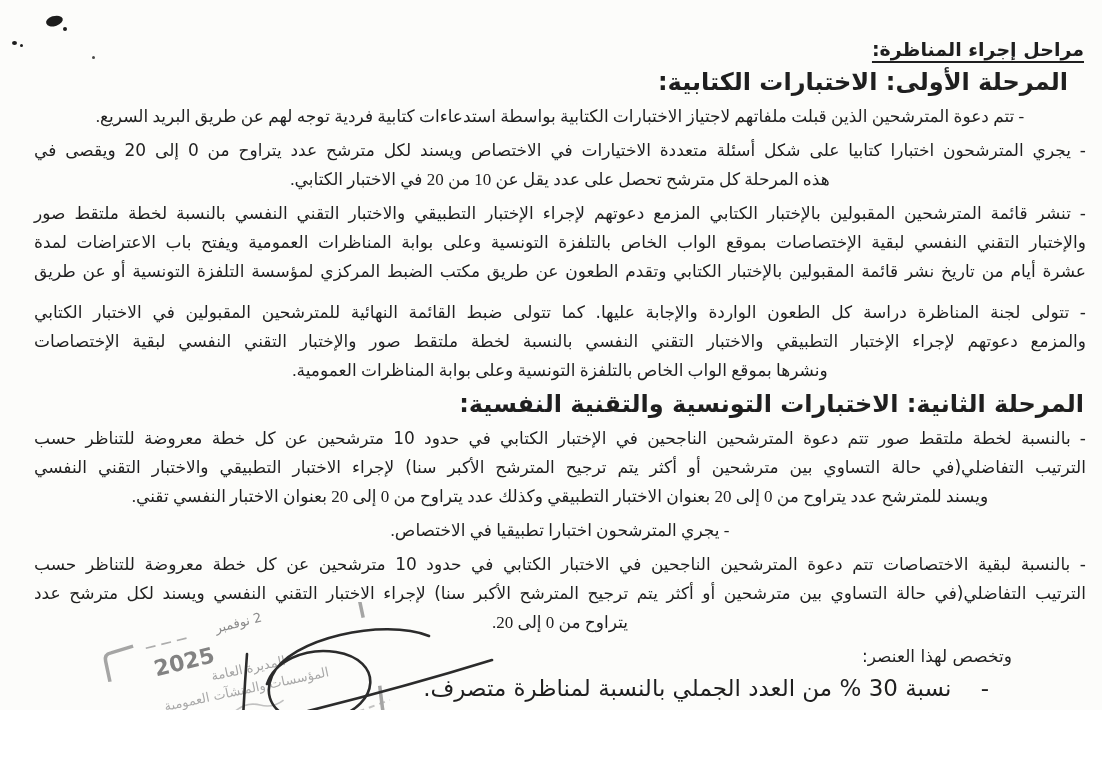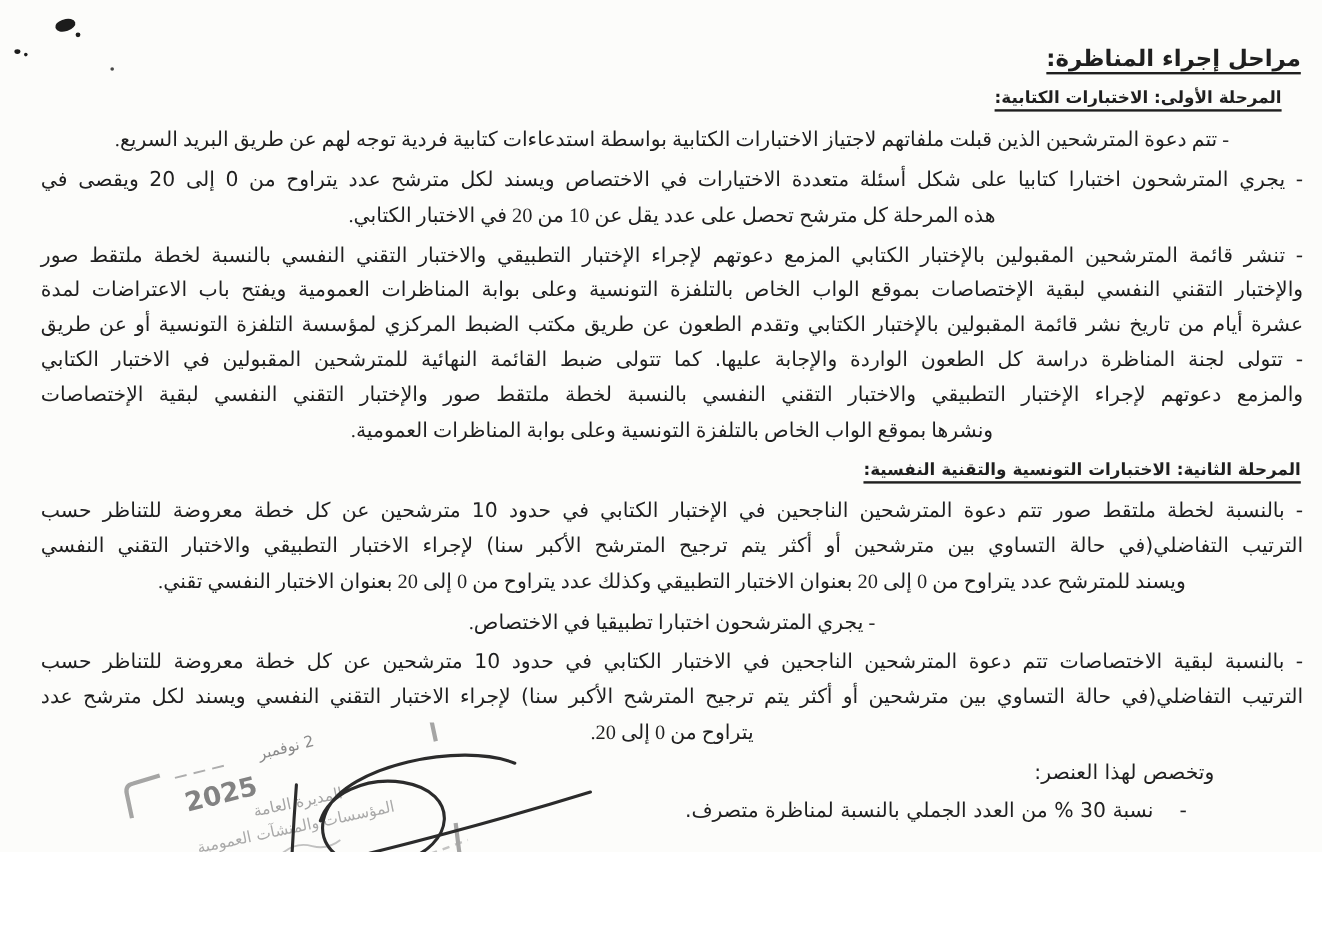--- a/index.html
+++ b/index.html
@@ -12,34 +12,34 @@
     direction:rtl;
     overflow:hidden;
   }
   .content{position:absolute;top:0;right:0;left:0;padding:36px 16px 0 34px;}
   .doc-title{
     font-size:19px;font-weight:700;line-height:26px;
     margin:0 2px 7px 0;
     text-decoration:underline;text-underline-offset:5px;text-decoration-thickness:1.5px;
   }
   .sec-heading{
-    font-size:14px;font-weight:700;line-height:26px;
+    font-size:24px;font-weight:700;line-height:26px;
     margin:0 0 7px 0;
-    text-decoration:underline;text-underline-offset:5px;text-decoration-thickness:1.5px;
+    text-underline-offset:5px;text-decoration-thickness:1.5px;
   }
   .h1-indent{margin-right:18px;}
   .h2-indent{margin-right:2px;}
   .para{margin:0 0 5px 0;}
   .line{font-size:17px;line-height:29px;}
   .jfull{text-align:justify;text-align-last:justify;}
   .jend{text-align:center;font-family:Liberation Serif, serif;}
   .email-line{font-size:17px;line-height:29px;margin:0 52px 5px 0;text-align:right;}
   .email-addr{direction:ltr;unicode-bidi:isolate;font-weight:700;letter-spacing:.3px;}
   .closing{font-size:17px;line-height:29px;margin:0 74px 3px 0;text-align:right;}
-  .sub-bullet{font-size:17px;line-height:29px;margin:0 97px 4px 0;text-align:right;white-space:pre-wrap;}
+  .sub-bullet{font-size:23px;line-height:29px;margin:0 97px 4px 0;text-align:right;white-space:pre-wrap;}
   .stamp-svg{position:absolute;left:84px;top:602px;}
   .stamp-svg text{font-family:"DejaVu Sans",sans-serif;}
   .speck{position:absolute;background:#1c1c1c;border-radius:50%;}
   .speck.s1{left:46px;top:16px;width:17px;height:10px;border-radius:45% 55% 50% 50%;transform:rotate(-18deg);}
   .speck.s2{left:63px;top:27px;width:4px;height:4px;}
   .speck.s3{left:12px;top:41px;width:5px;height:4px;}
   .speck.s4{left:20px;top:44px;width:3px;height:3px;}
   .speck.s5{left:92px;top:56px;width:3px;height:3px;opacity:.8;}
 </style>
 </head>
@@ -61,21 +61,21 @@
 
     <div class="para">
       <div class="line jend">- تتم دعوة المترشحين الذين قبلت ملفاتهم لاجتياز الاختبارات الكتابية بواسطة استدعاءات كتابية فردية توجه لهم عن طريق البريد السريع.</div>
     </div>
 
     <div class="para">
       <div class="line jfull">- يجري المترشحون اختبارا كتابيا على شكل أسئلة متعددة الاختيارات في الاختصاص ويسند لكل مترشح عدد يتراوح من 0 إلى 20 ويقصى في</div>
       <div class="line jend">هذه المرحلة كل مترشح تحصل على عدد يقل عن 10 من 20 في الاختبار الكتابي.</div>
     </div>
 
-    <div class="para" style="margin-bottom:0">
+    <div class="para" style="margin-bottom:12px">
       <div class="line jfull">- تنشر قائمة المترشحين المقبولين بالإختبار الكتابي المزمع دعوتهم لإجراء الإختبار التطبيقي والاختبار التقني النفسي بالنسبة لخطة ملتقط صور</div>
       <div class="line jfull">والإختبار التقني النفسي لبقية الإختصاصات بموقع الواب الخاص بالتلفزة التونسية وعلى بوابة المناظرات العمومية ويفتح باب الاعتراضات لمدة</div>
       <div class="line jfull">عشرة أيام من تاريخ نشر قائمة المقبولين بالإختبار الكتابي وتقدم الطعون عن طريق مكتب الضبط المركزي لمؤسسة التلفزة التونسية أو عن طريق</div>
     </div>
 
     <div class="para" style="margin-bottom:6px">
       <div class="line jfull">- تتولى لجنة المناظرة دراسة كل الطعون الواردة والإجابة عليها. كما تتولى ضبط القائمة النهائية للمترشحين المقبولين في الاختبار الكتابي</div>
       <div class="line jfull">والمزمع دعوتهم لإجراء الإختبار التطبيقي والاختبار التقني النفسي بالنسبة لخطة ملتقط صور والإختبار التقني النفسي لبقية الإختصاصات</div>
       <div class="line jend">ونشرها بموقع الواب الخاص بالتلفزة التونسية وعلى بوابة المناظرات العمومية.</div>
     </div>

